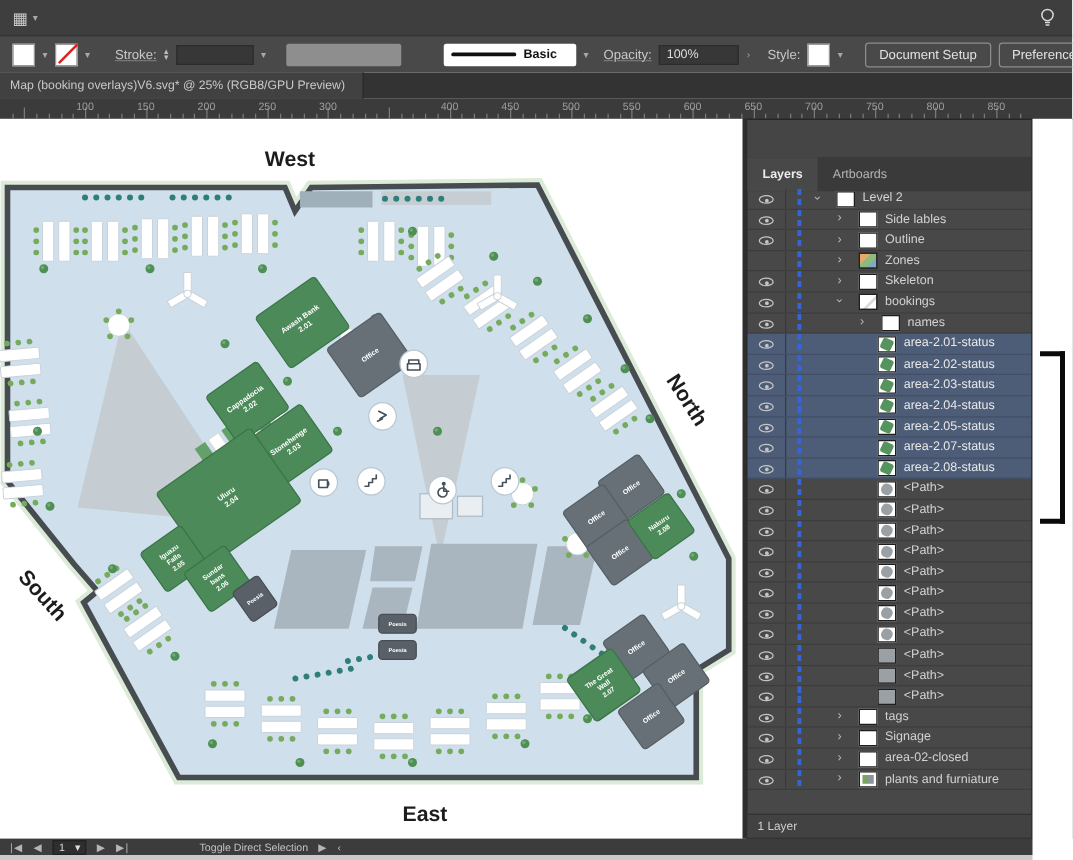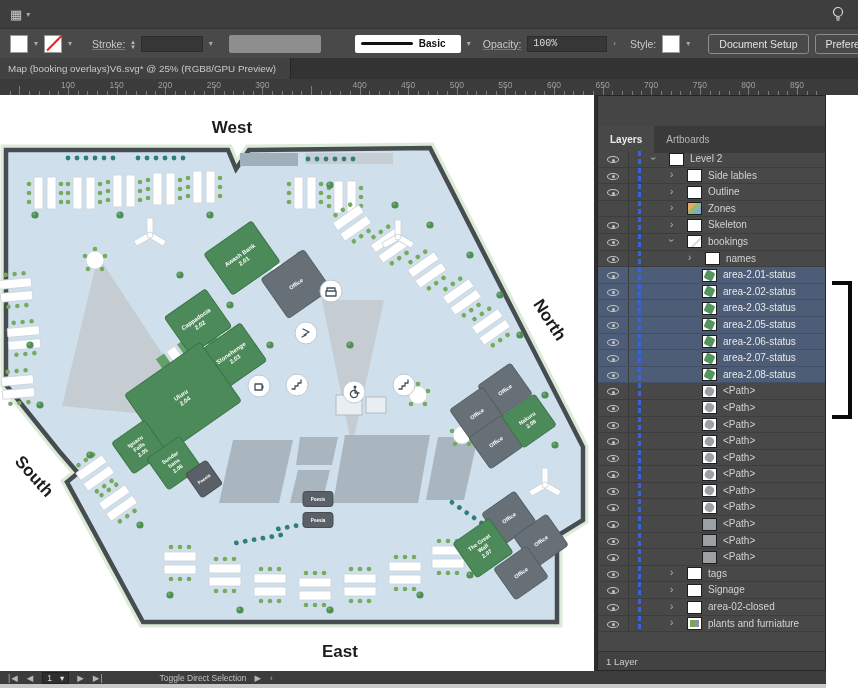--- a/index.html
+++ b/index.html
@@ -114,21 +114,21 @@
       </span>
     <span class="darkfield" style="width:62px;"></span>
     <span class="cb-chev">▾</span>
     <span class="profile" style="margin-left:10px;"></span>
     <span class="brushbox" style="margin-left:28px;">
       <span class="brushline"></span>
       <span class="brushname">Basic</span>
     </span>
     <span class="cb-chev">▾</span>
     <span class="cb-label" style="margin-left:6px;">Opacity:</span>
-    <span class="darkfield" style="width:80px;font-family:Liberation Mono, monospace;">100%</span>
+    <span class="darkfield" style="width:64px;">100%</span>
     <span class="cb-chev">›</span>
     <span class="cb-label" style="margin-left:8px;text-decoration:none;">Style:</span>
     <span class="swatch"></span>
     <span class="cb-chev">▾</span>
     <button class="ctl-btn" style="margin-left:12px;">Document Setup</button>
     <button class="ctl-btn">Preferences</button>
 
   </div>
 
   <div class="tabbar">
@@ -598,31 +598,31 @@
             <span class="llabel" style="left: 125px;">area-2.03-status</span>
           </div>
           <div class="lrow sel">
             <div class="ldash"></div>
             <span class="eye">
               <i></i>
             </span>
             <span class="thumb th-green" style="left: 104px;">
               <i></i>
             </span>
+            <span class="llabel" style="left: 125px;">area-2.04-status</span>
+          </div>
+          <div class="lrow sel">
+            <div class="ldash"></div>
+            <span class="eye">
+              <i></i>
+            </span>
+            <span class="thumb th-green" style="left: 104px;">
+              <i></i>
+            </span>
             <span class="llabel" style="left: 125px;">area-2.05-status</span>
-          </div>
-          <div class="lrow sel">
-            <div class="ldash"></div>
-            <span class="eye">
-              <i></i>
-            </span>
-            <span class="thumb th-green" style="left: 104px;">
-              <i></i>
-            </span>
-            <span class="llabel" style="left: 125px;">area-2.06-status</span>
           </div>
           <div class="lrow sel">
             <div class="ldash"></div>
             <span class="eye">
               <i></i>
             </span>
             <span class="thumb th-green" style="left: 104px;">
               <i></i>
             </span>
             <span class="llabel" style="left: 125px;">area-2.07-status</span>

